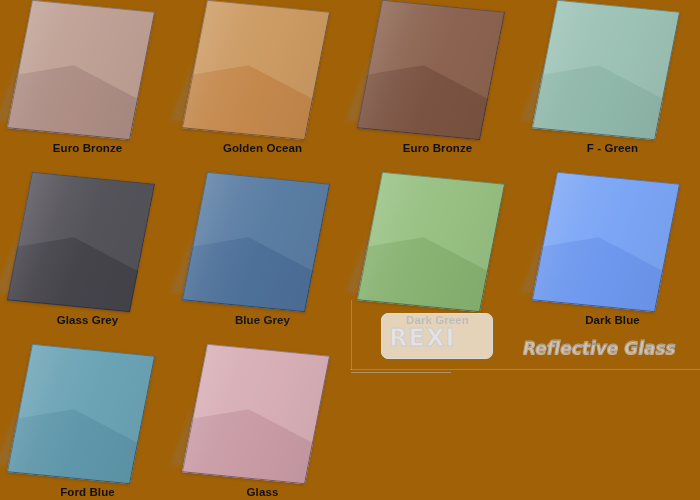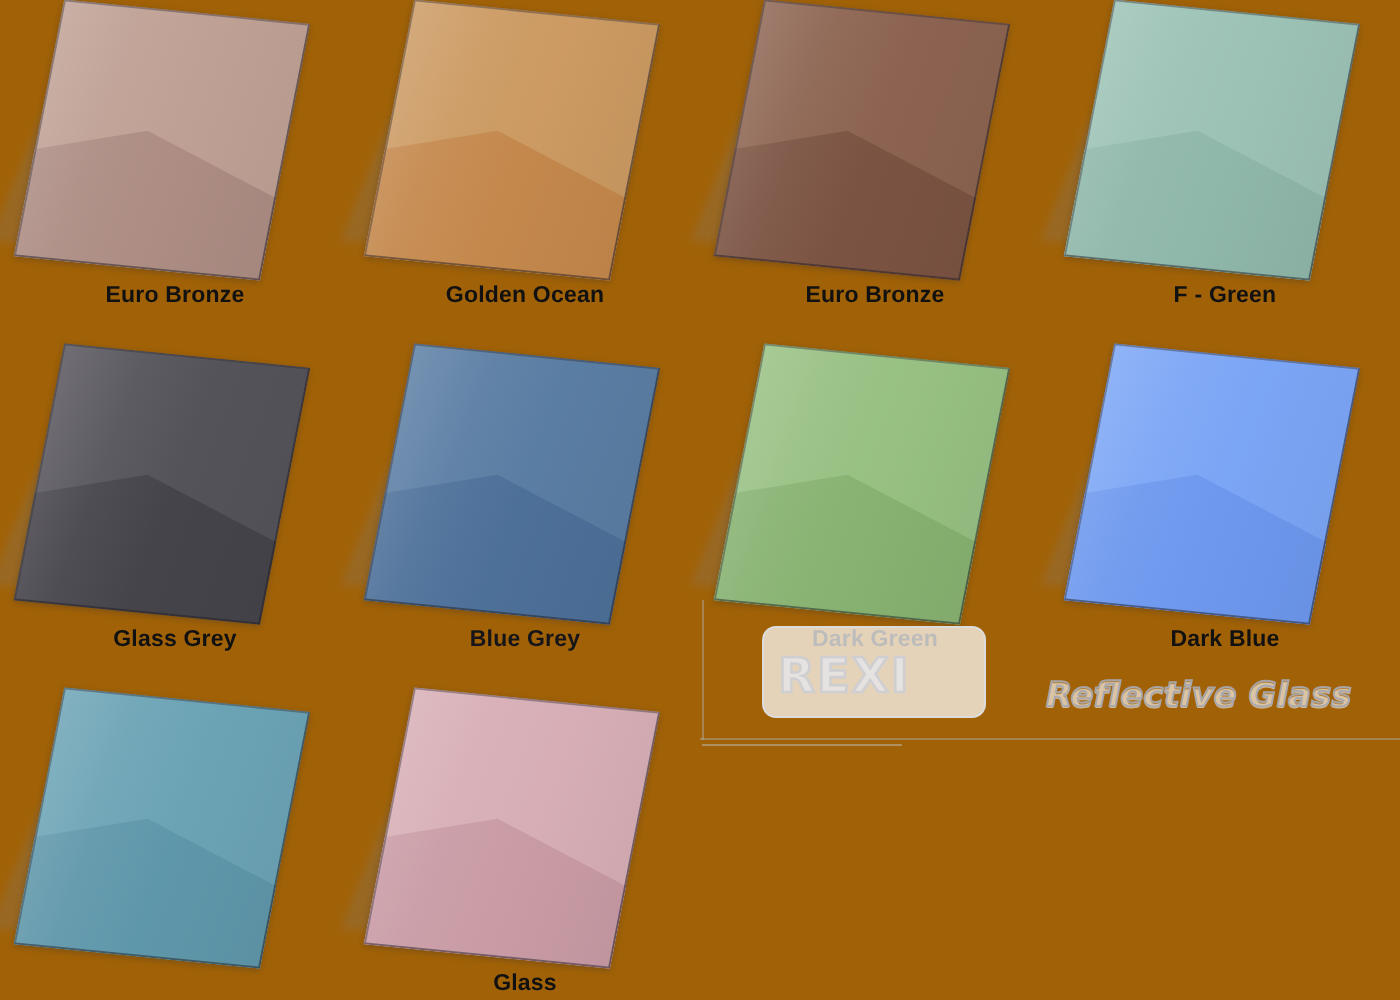--- a/index.html
+++ b/index.html
@@ -302,20 +302,21 @@
     <div class="swatch-cell">
       <div class="pane-stage">
         <div class="pane-shadow"></div>
         <div class="pane" style="--glass-top: #6ba3b5; --glass-bottom: #5f97aa;">
           <div class="pane-body"></div>
           <div class="pane-reflect"></div>
           <div class="pane-sheen"></div>
           <div class="pane-edge"></div>
         </div>
       </div>
+      <div class="swatch-label">Ford Blue</div>
     </div>
 
 
     <div class="swatch-cell">
       <div class="pane-stage">
         <div class="pane-shadow"></div>
         <div class="pane" style="--glass-top: #d7aeb5; --glass-bottom: #c99ba5;">
           <div class="pane-body"></div>
           <div class="pane-reflect"></div>
           <div class="pane-sheen"></div>

